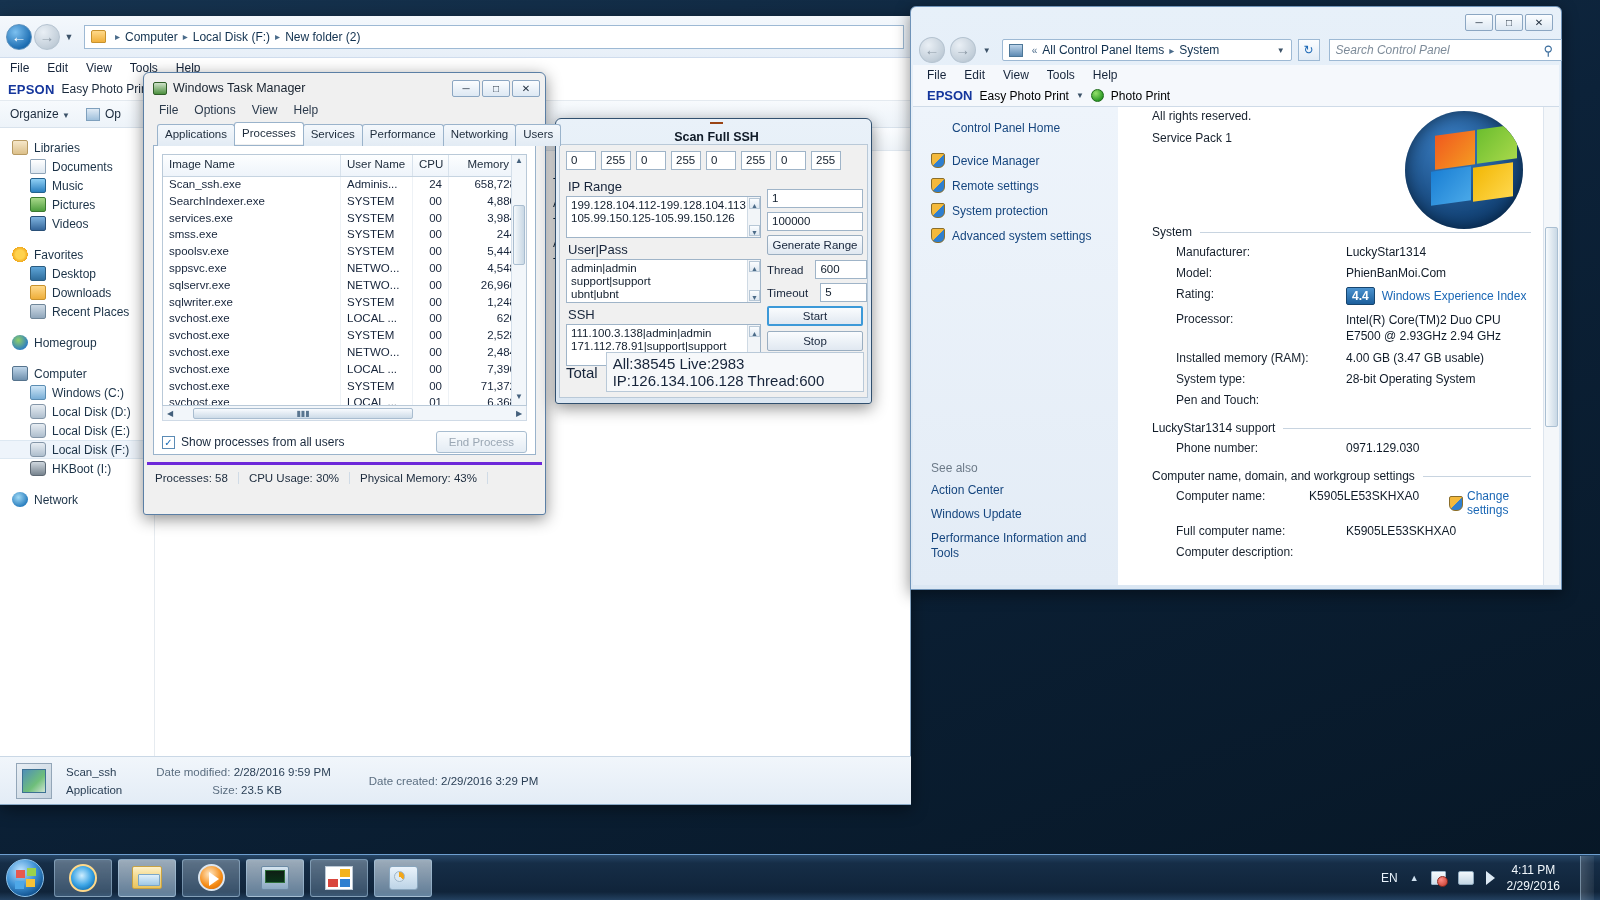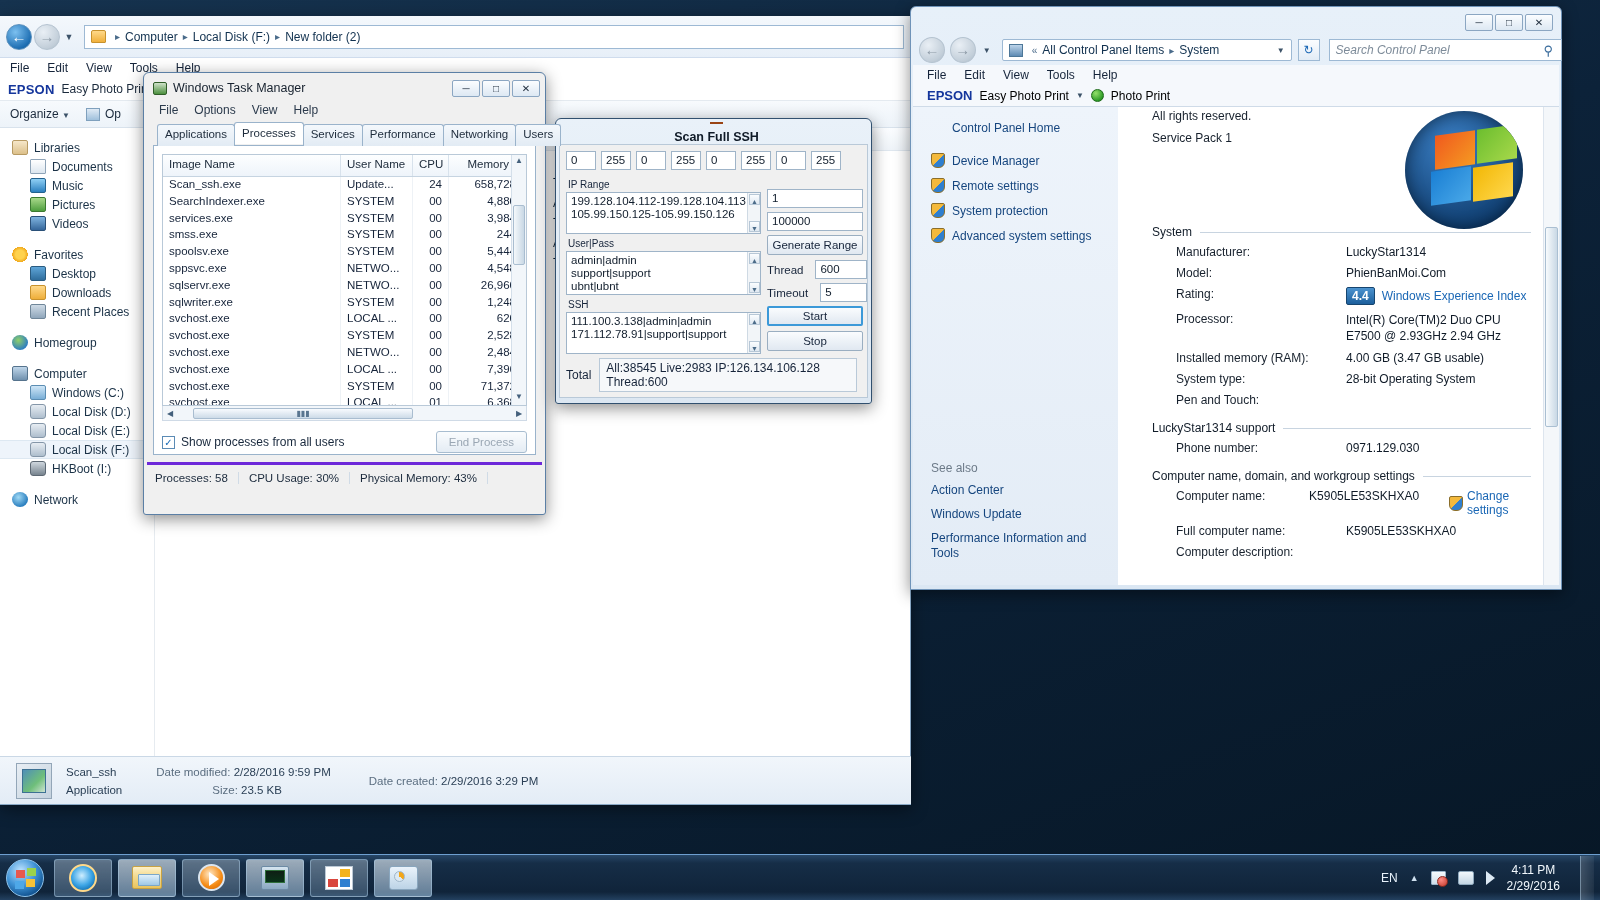--- a/index.html
+++ b/index.html
@@ -218,42 +218,42 @@
   }
   #scan .sttitle { height: 22px; display: flex; align-items: center; gap: 6px; padding-left: 6px;
     font-size: 12.5px; color: #0f1a27; font-weight: bold; flex-direction: column; }
   .scanico { width: 13px; height: 13px; background:
       linear-gradient(135deg,#e05a1f 0%,#e05a1f 48%,#f0c21e 49%,#f0c21e 100%); border: 1px solid #9a4414; }
   #scan .wbtn.close { background: linear-gradient(180deg,#f08a7e,#c0392b); border-color: #9c2a1f; color: #fff; font-weight: bold; }
   #scanbody { background: #f0f0f0; border: 1px solid #b9c9d8; height: 254px; padding: 6px; position: relative; }
   .octets { display: flex; gap: 5px; }
   .oct { width: 30px; height: 19px; border: 1px solid #9fb4c8; background: #fff; font-size: 11.5px;
     padding: 2px 4px; color: #101d2c; }
-  .grplbl { font-size: 10px; color: #16243a; margin: 4px 0 2px 2px; }
+  .grplbl { font-size: 13px; color: #16243a; margin: 4px 0 2px 2px; }
   .ta {
     border: 1px solid #9fb4c8; background: #fff; position: relative;
     font-size: 11.5px; color: #101d2c; padding: 2px 4px; line-height: 13px; overflow: hidden;
   }
   .taScroll { position: absolute; right: 0; top: 0; width: 13px; height: 100%; background: #f2f5f8;
     border-left: 1px solid #cfdae4; }
   .taArrU, .taArrD { position: absolute; left: 1px; width: 11px; height: 11px; font-size: 7px; text-align: center; color: #4b6b88;
     background: linear-gradient(180deg,#fbfdff,#dfe8f1); border: 1px solid #b7c7d6; }
   .taArrU { top: 1px; } .taArrD { bottom: 1px; }
   #scanLeft { position: absolute; left: 6px; top: 30px; width: 195px; }
   #scanRight { position: absolute; left: 207px; top: 30px; width: 100px; }
   .sfield { width: 96px; height: 19px; border: 1px solid #9fb4c8; background: #fff; font-size: 11.5px;
     padding: 2px 4px; color: #101d2c; margin-bottom: 4px; }
   .sbtn { width: 96px; height: 20px; border: 1px solid #9aaec1; border-radius: 2px;
     background: linear-gradient(180deg,#fafcfe,#e0e8f1); font-size: 11.5px; color: #16243a;
     display: flex; align-items: center; justify-content: center; margin-bottom: 5px; }
   .sbtn.primary { border: 2px solid #3c99d8; }
   .srow { display: flex; align-items: center; gap: 12px; margin-bottom: 4px; font-size: 11.5px; color: #16243a; }
   .srow .sfield { width: 52px; margin-bottom: 0; }
   #scanTotal { position: absolute; left: 6px; bottom: 5px; display: flex; align-items: center; gap: 8px;
-    font-size: 12px; color: #16243a; }
+    font-size: 15px; color: #16243a; }
   #scanTotal .tbox { border: 1px solid #b9c9d8; background: #f6f8fa; padding: 2px 6px; width: 258px; }
 
   
   #system {
     left: 910px; top: 6px; width: 652px; height: 584px;
     border: 1px solid #6f93b8; border-radius: 6px 6px 0 0;
     background: linear-gradient(180deg,#e7f0f9,#dbe7f3);
     padding: 2px;
   }
   #sysTitlebar { height: 26px; display: flex; align-items: center; justify-content: flex-end; padding-right: 4px; }
@@ -575,21 +575,21 @@
       <div class="grid">
         <div class="ghdr">
           <div class="c1">Image Name</div>
           <div class="c2">User Name</div>
           <div class="c3">CPU</div>
           <div class="c4">Memory (</div>
         </div>
 
         <div class="grow">
             <div class="c1">Scan_ssh.exe</div>
-            <div class="c2">Update...</div>
+            <div class="c2">Adminis...</div>
             <div class="c3">24</div>
             <div class="c4">658,728</div>
           </div>
         <div class="grow">
             <div class="c1">SearchIndexer.exe</div>
             <div class="c2">SYSTEM</div>
             <div class="c3">00</div>
             <div class="c4">4,880</div>
           </div>
         <div class="grow">

